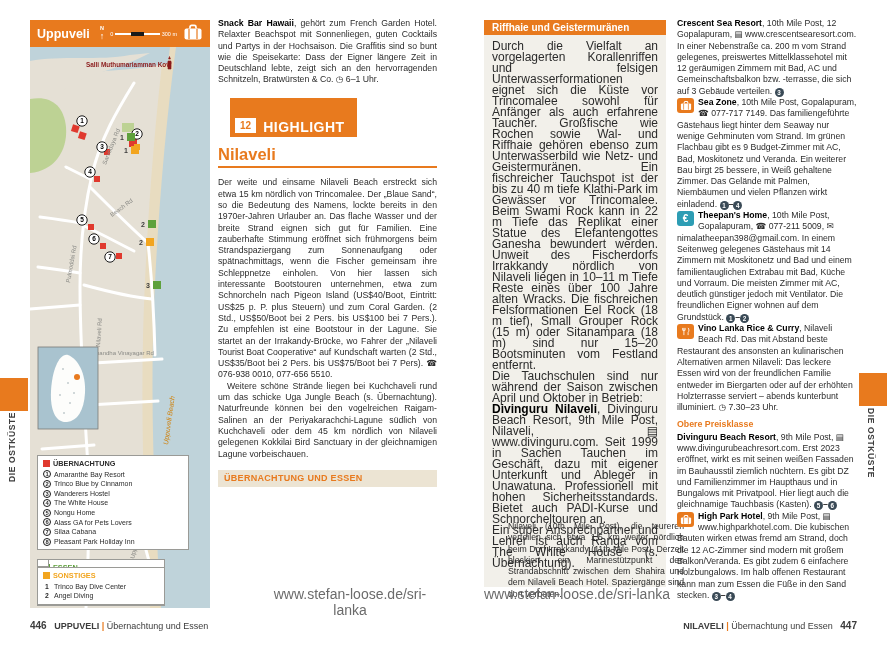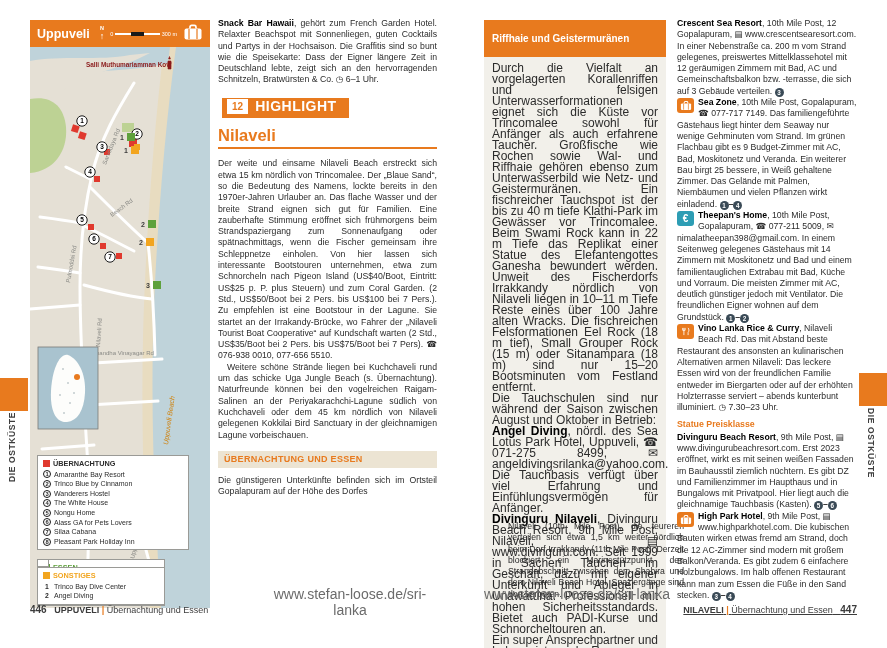--- a/index.html
+++ b/index.html
@@ -48,41 +48,41 @@
   .pn { display:inline-block; width:8px; font-weight:bold; font-size:6.8px; text-align:center; flex:0 0 auto; }
 
   
   .col { position:absolute; font-size:8.7px; line-height:11.3px; }
   .col p { text-align:justify; }
   .col .ragged p, .col.ragged p { text-align:left; }
   b.lead { color:#000; }
   .indent { text-indent:9px; }
 
   .highlight-badge {
-    display:inline-flex; align-items:center; gap:7px; background:#e87a1e;
-    padding:1px 12px 4px 5px; margin:12px 0 10px 4px;
+    display:inline-flex; align-items:flex-end; gap:7px; background:#e87a1e;
+    padding:20px 12px 4px 5px; margin:12px 0 10px 12px;
   }
   .highlight-badge .numbox {
     background:#fff; color:#e87a1e; font-weight:bold; font-size:10px;
     padding:1px 4px; border:1px solid #fff;
   }
   .highlight-badge .hl { color:#fff; font-weight:bold; font-size:14px; letter-spacing:.5px; }
 
   .h1-orange { color:#e87a1e; font-size:16.5px; font-weight:bold; margin:2px 0 6px 0; }
   .h1-rule { height:2px; background:#e87a1e; margin-bottom:9px; }
 
   .section-bar {
     background:#ece4d3; color:#e87a1e; font-weight:bold; font-size:9px;
     letter-spacing:.3px; padding:3px 6px; margin:10px 0 7px 0;
   }
   .subhead { color:#e87a1e; font-weight:bold; font-size:8.8px; margin:6px 0 1px 0; }
 
   
   .infobox { position:absolute; background:#f2f0ea; }
-  .infobox-header { background:#e87a1e; color:#fff; font-weight:bold; font-size:10px; padding:13px 8px; }
+  .infobox-header { background:#e87a1e; color:#fff; font-weight:bold; font-size:10px; padding:2px 8px; }
   .infobox-body { padding:6px 8px 18px 8px; font-size:12px; line-height:11px; }
   .infobox-body p { text-align:justify; }
 
   
   .entry { margin:0; }
   .entry-icon {
     float:left; width:17px; height:15px; border-radius:3px; margin:1px 4px 1px 0;
     display:flex; align-items:center; justify-content:center; color:#fff;
     font-weight:bold; font-size:10px;
   }
@@ -90,21 +90,21 @@
   .icon-orange { background:#e87a1e; }
   .icon-teal { background:#2d9db4; }
   .nb {
     display:inline-block; width:9px; height:9px; border-radius:50%;
     background:#3a4a56; color:#fff; font-size:6.3px; line-height:9.5px;
     text-align:center; font-weight:bold; vertical-align:-1px;
   }
   .nbdash { font-weight:bold; }
 
   
-  .footer { position:absolute; top:604px; font-size:9px; color:#3c3c3c; }
+  .footer { position:absolute; top:620px; font-size:9px; color:#3c3c3c; }
   .footer .pgnum { font-weight:bold; font-size:10px; }
   .footer .chapter { font-weight:bold; }
   .footer .sep { color:#e87a1e; font-weight:bold; }
   .footer-url { position:absolute; top:586px; font-size:14px; color:#6b6b6b; }
 
   
   text { font-family:"Liberation Sans", sans-serif; }
   .roadlbl { font-size:6px; fill:#8a8a86; }
   .beachlbl { font-size:7px; fill:#cf8413; font-style:italic; }
   .templelbl { font-size:6.4px; fill:#8b1a1a; font-weight:bold; }
@@ -359,29 +359,27 @@
     <span class="hl">HIGHLIGHT</span>
   </div>
 
   <div class="h1-orange">Nilaveli</div>
   <div class="h1-rule"></div>
 
   <p>Der weite und einsame Nilaveli Beach erstreckt sich etwa 15 km nördlich von Trincomalee. Der „Blaue Sand“, so die Bedeutung des Namens, lockte bereits in den 1970er-Jahren Urlauber an. Das flache Wasser und der breite Strand eignen sich gut für Familien. Eine zauberhafte Stimmung eröffnet sich frühmorgens beim Strandspaziergang zum Sonnenaufgang oder spätnachmittags, wenn die Fischer gemeinsam ihre Schleppnetze einholen. Von hier lassen sich interessante Bootstouren unternehmen, etwa zum Schnorcheln nach Pigeon Island (US$40/Boot, Eintritt: US$25 p. P. plus Steuern) und zum Coral Garden. (2 Std., US$50/Boot bei 2 Pers. bis US$100 bei 7 Pers.). Zu empfehlen ist eine Bootstour in der Lagune. Sie startet an der Irrakandy-Brücke, wo Fahrer der „Nilaveli Tourist Boat Cooperative“ auf Kundschaft warten (2 Std., US$35/Boot bei 2 Pers. bis US$75/Boot bei 7 Pers). ☎ 076-938 0010, 077-656 5510.</p>
   <p class="indent">Weitere schöne Strände liegen bei Kuchchaveli rund um das schicke Uga Jungle Beach (s. Übernachtung). Naturfreunde können bei den vogelreichen Raigam-Salinen an der Periyakarachchi-Lagune südlich von Kuchchaveli oder dem 45 km nördlich von Nilaveli gelegenen Kokkilai Bird Sanctuary in der gleichnamigen Lagune vorbeischauen.</p>
 
   <div class="section-bar">ÜBERNACHTUNG UND ESSEN</div>
-  <p>Die günstigeren Unterkünfte befinden sich im Ortsteil Gopalapuram auf der Höhe des Dorfes</p>
 </div>
 
 <div class="infobox" style="left:484px; top:20px; width:182px;">
   <div class="infobox-header">Riffhaie und Geistermuränen</div>
   <div class="infobox-body" id="infobox-body">
       <p><span>Durch die Vielfalt an vorgelagerten Korallenriffen und felsigen Unterwasserformationen eignet sich die Küste vor Trincomalee sowohl für Anfänger als auch erfahrene Taucher. Großfische wie Rochen sowie Wal- und Riffhaie gehören ebenso zum Unterwasserbild wie Netz- und Geistermuränen. Ein fischreicher Tauchspot ist der bis zu 40 m tiefe Klathi-Park im Gewässer vor Trincomalee. Beim Swami Rock kann in 22 m Tiefe das Replikat einer Statue des Elefantengottes Ganesha bewundert werden. Unweit des Fischerdorfs Irrakkandy nördlich von Nilaveli liegen in 10–11 m Tiefe Reste eines über 100 Jahre alten Wracks. Die fischreichen Felsformationen Eel Rock (18 m tief), Small Grouper Rock (15 m) oder Sitanampara (18 m) sind nur 15–20 Bootsminuten vom Festland entfernt.</span></p>
-      <p><span>Die Tauchschulen sind nur während der Saison zwischen August und Oktober in Betrieb:</span></p>
-      <p><b class="lead">Angel Diving</b><span>, nördl. des Sea Lotus Park Hotel, Uppuveli, ☎ 071-275 8499, ✉ angeldivingsrilanka@yahoo.com. Die Tauchbasis verfügt über viel Erfahrung und Einfühlungsvermögen für Anfänger.</span></p>
+      <p><span>Die Tauchschulen sind nur während der Saison zwischen April und Oktober in Betrieb:</span></p>
       <p><b class="lead">Divinguru Nilaveli</b><span>, Divinguru Beach Resort, 9th Mile Post, Nilaveli, ▤ www.divinguru.com. Seit 1999 in Sachen Tauchen im Geschäft, dazu mit eigener Unterkunft und Ableger in Unawatuna. Professionell mit hohen Sicherheitsstandards. Bietet auch PADI-Kurse und Schnorcheltouren an.</span></p>
       <p><span>Ein super Ansprechpartner und Lehrer ist auch Ranga vom The White House (s. Übernachtung).</span></p>
     </div>
 </div>
 <div class="col" style="left:508px; top:521px; width:176px;">
   <p>Nilaveli (10th Mile Post), die teureren verteilen sich etwa 1,5 km weiter nördlich beim Dorf Irrakkandy (11th Mile Post). Derzeit blockiert ein Marinestützpunkt den Strandabschnitt zwischen dem Shahira und dem Nilaveli Beach Hotel. Spaziergänge sind dort verboten.</p>
 </div>
 
 <div class="col ragged" style="left:677px; top:18px; width:180px;" id="colB">
     <div class="entry">
@@ -402,21 +400,21 @@
     </div>
     <div class="entry">
       <p><span class="entry-icon icon-orange">
           <svg viewBox="0 0 20 16" stroke="#fff" stroke-width="1.4" fill="none">
             <path d="M6.5 2v12"></path>
             <path d="M4.5 2v4M8.5 2v4M4.5 6h4"></path>
             <path d="M13.5 2c1.8 2 1.8 5.5 0 7.5V14"></path>
           </svg>
         </span><b class="lead">Vino Lanka Rice &amp; Curry</b><span>, Nilaveli Beach Rd. Das mit Abstand beste Restaurant des ansonsten an kulinarischen Alternativen armen Nilaveli: Das leckere Essen wird von der freundlichen Familie entweder im Biergarten oder auf der erhöhten Holzterrasse serviert – abends kunterbunt illuminiert. ◷ 7.30–23 Uhr.</span></p>
     </div>
-    <div class="subhead">Statue Preisklasse</div>
+    <div class="subhead">Obere Preisklasse</div>
     <div class="entry">
       <p><b class="lead">Divinguru Beach Resort</b><span>, 9th Mile Post, ▤ www.divingurubeachresort.com. Erst 2023 eröffnet, wirkt es mit seinen weißen Fassaden im Bauhausstil ziemlich nüchtern. Es gibt DZ und Familienzimmer im Haupthaus und in Bungalows mit Privatpool. Hier liegt auch die gleichnamige Tauchbasis (Kasten).</span> <span><span class="nb">5</span><span class="nbdash">–</span><span class="nb">6</span></span></p>
     </div>
     <div class="entry">
       <p><span class="entry-icon icon-orange">
           <svg viewBox="0 0 20 16">
             <rect x="1.5" y="4.5" width="17" height="11" rx="2" fill="#fff"></rect>
             <path d="M7 4.5V3a1.6 1.6 0 011.6-1.6h2.8A1.6 1.6 0 0113 3v1.5" fill="none" stroke="#fff" stroke-width="1.7"></path>
             <line x1="6" y1="5" x2="6" y2="15" stroke="#e87a1e" stroke-width="1.2"></line>
             <line x1="14" y1="5" x2="14" y2="15" stroke="#e87a1e" stroke-width="1.2"></line>
@@ -427,18 +425,18 @@
 
 <div class="footer" style="left:30px;">
   <span class="pgnum">446</span>&nbsp;&nbsp;
   <span class="chapter">UPPUVELI</span>
   <span class="sep">|</span>
   <span>Übernachtung und Essen</span>
 </div>
 <div class="footer-url" style="left:270px; width:160px; text-align:center;">www.stefan-loose.de/sri-lanka</div>
 
 <div class="footer-url" style="left:484px;">www.stefan-loose.de/sri-lanka</div>
-<div class="footer" style="right:30px; text-align:right;text-decoration:underline;">
+<div class="footer" style="right:30px; text-align:right;">
   <span class="chapter">NILAVELI</span>
   <span class="sep">|</span>
   <span>Übernachtung und Essen</span>&nbsp;&nbsp;
   <span class="pgnum">447</span>
 </div>
 
 </body></html>

